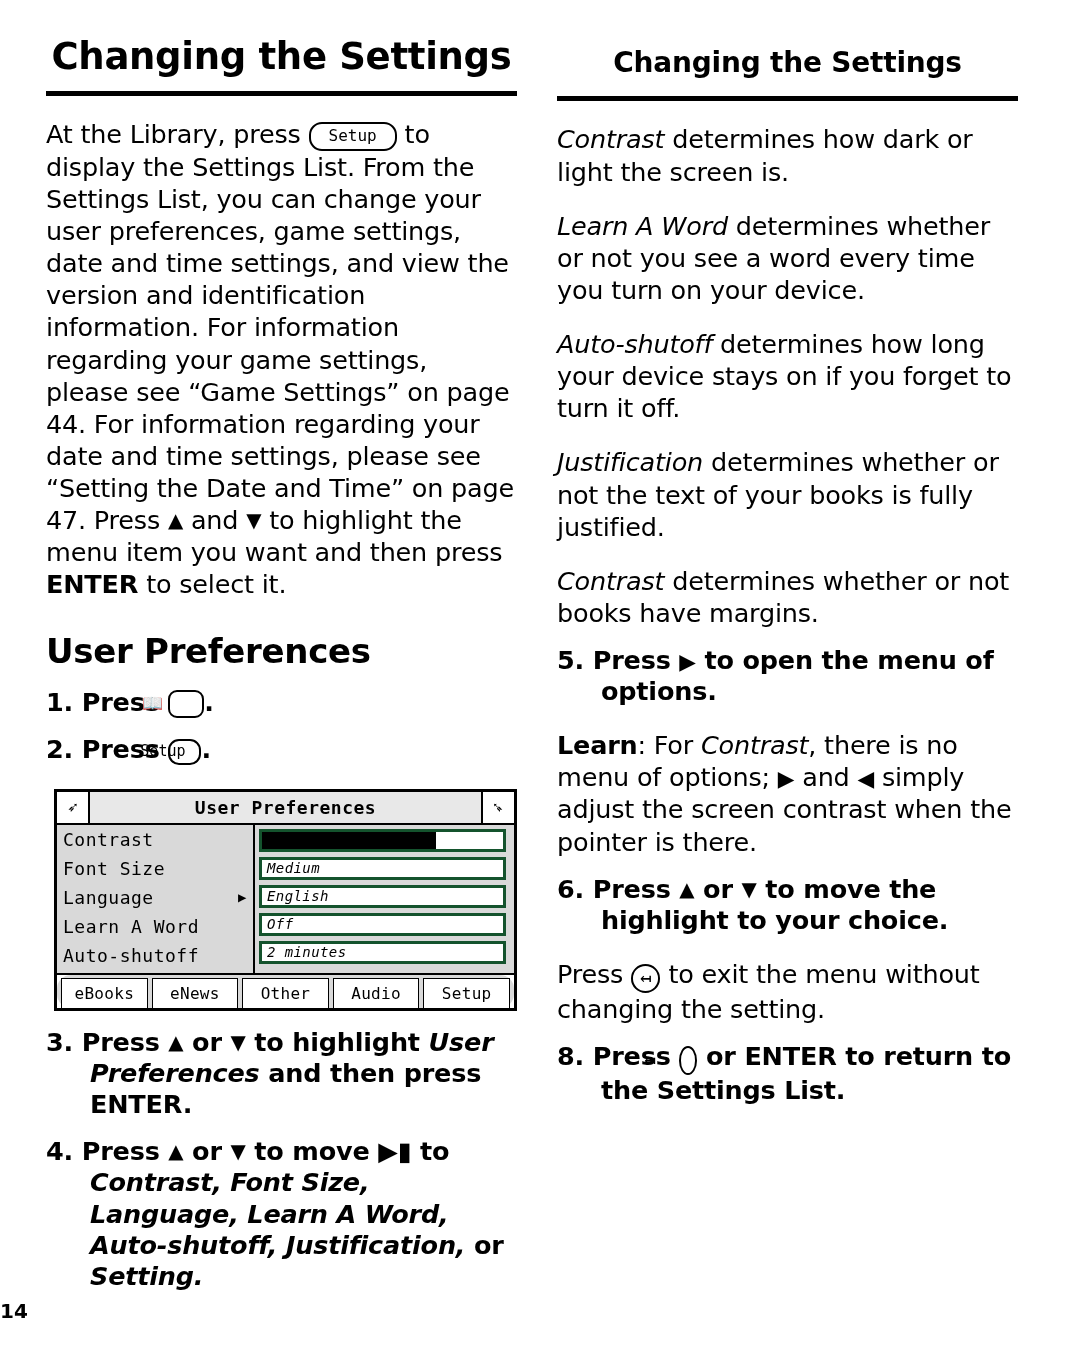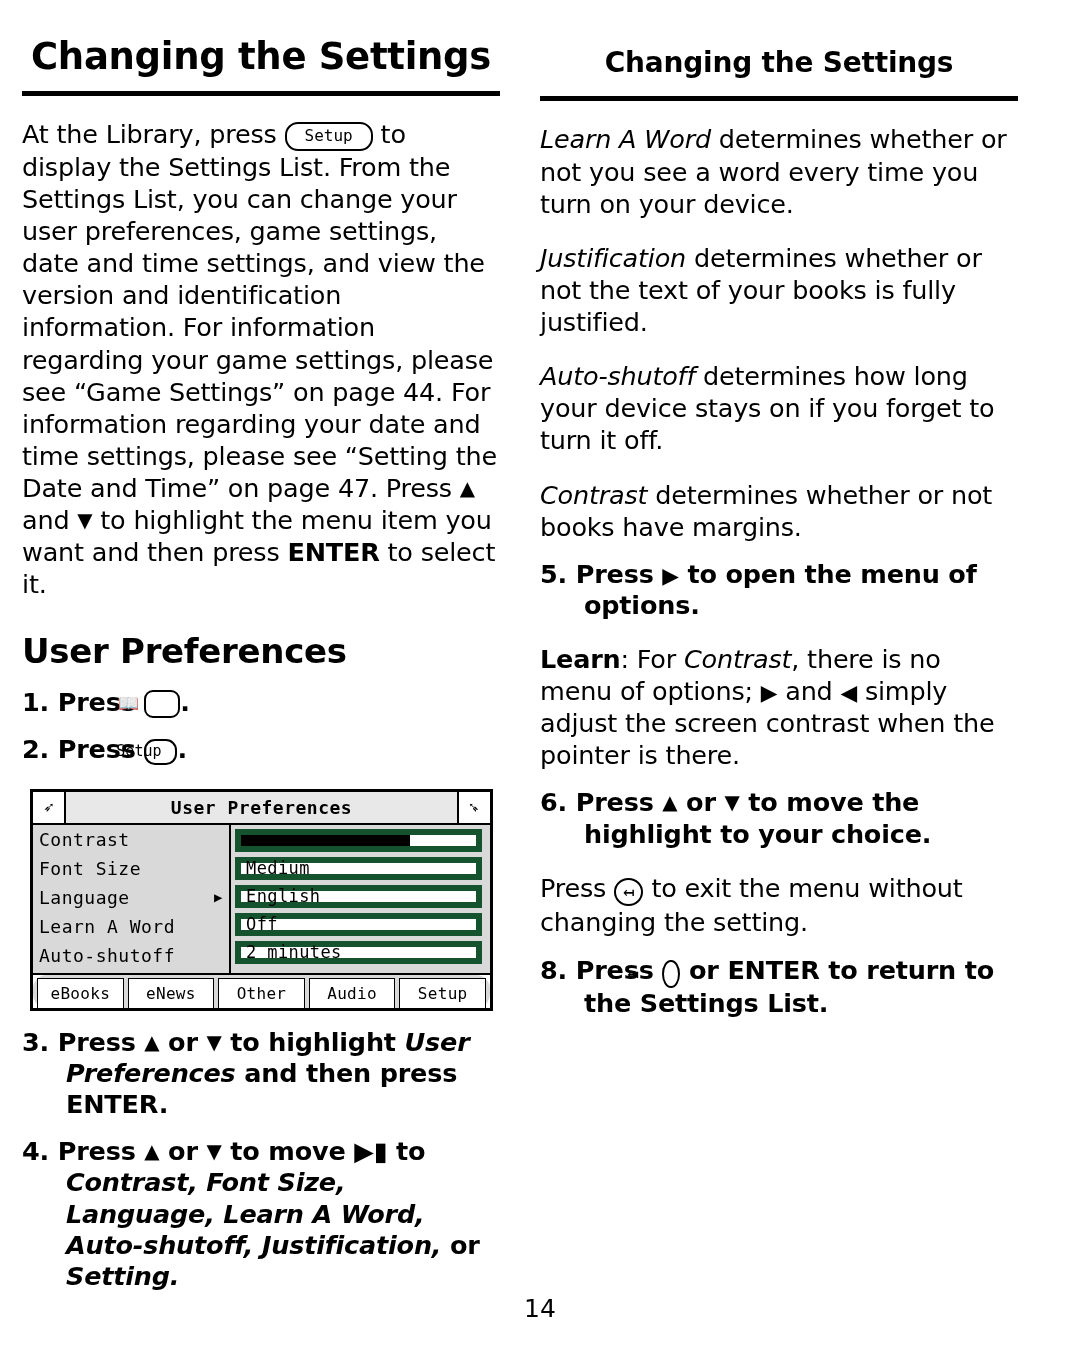--- a/index.html
+++ b/index.html
@@ -13,21 +13,21 @@
     font-family: "DejaVu Sans", sans-serif;
     color: #000000;
     position: relative;
     overflow: hidden;
   }
   .page {
     position: relative;
     width: 1064px;
     height: 1349px;
     box-sizing: border-box;
-    padding: 30px 46px 10px 22px;
+    padding: 30px 46px 10px 46px;
   }
   .columns {
     display: flex;
     flex-direction: row;
     gap: 40px;
   }
   .col-left { width: 478px; }
   .col-right { width: 478px; }
 
   .hdr-left {
@@ -184,29 +184,30 @@
     letter-spacing: 0.5px;
     position: relative;
   }
   .dev-row .ptr {
     position: absolute;
     right: 6px;
     font-size: 14px;
   }
   .val {
     height: 23px;
-    border: 6px solid #14532d;
+    border: 3px solid #14532d;
     background: #ffffff;
     margin-bottom: 5px;
-    font-size: 17px;
+    font-size: 14px;
     display: flex;
     align-items: center;
     padding-left: 5px;
     box-sizing: border-box;
     letter-spacing: 0.4px;
+    font-style: italic;
   }
   .val.bar { background: #ffffff; padding: 0; }
   .val.bar .fill {
     background: #000;
     height: 100%;
     width: 72%;
   }
   .dev-tabs {
     display: flex;
     height: 30px;
@@ -230,23 +231,22 @@
   .tab.sel {
     background: #ffffff;
     font-weight: normal;
   }
 
   .pagenum {
     position: absolute;
     bottom: 26px;
     left: 0;
     width: 1080px;
-    text-align: center;
-    font-size: 25px;
-    font-weight: normal;
+    font-size: 20px;
+    font-weight: bold;
   }
   .flag {
     display: inline-block;
     transform: scaleX(-1);
   }
 </style>
 </head>
 <body>
 
 <div class="page">
@@ -354,28 +354,31 @@
           <span>or</span>
           <span class="ital">Setting.</span>
         </li>
       </ol>
     </div>
 
     <div class="col-right">
       <div class="hdr-right">Changing the Settings</div>
       <div class="rule-right"></div>
 
+      <p class="body first">
+        <span class="ital">Contrast</span><span> determines how dark or light the screen is.</span>
+      </p>
       <p class="body">
         <span class="ital">Learn A Word</span><span> determines whether or not you see a word every time you turn on your device.</span>
       </p>
       <p class="body">
+        <span class="ital">Auto-shutoff</span><span> determines how long your device stays on if you forget to turn it off.</span>
+      </p>
+      <p class="body">
         <span class="ital">Justification</span><span> determines whether or not the text of your books is fully justified.</span>
-      </p>
-      <p class="body">
-        <span class="ital">Auto-shutoff</span><span> determines how long your device stays on if you forget to turn it off.</span>
       </p>
       <p class="body">
         <span class="ital">Contrast</span><span> determines whether or not books have margins.</span>
       </p>
 
       <ol class="steps">
         <li class="step b">
           <span class="num">5.</span>
           <span>Press</span>
           <span class="arrow-r">▶</span>

